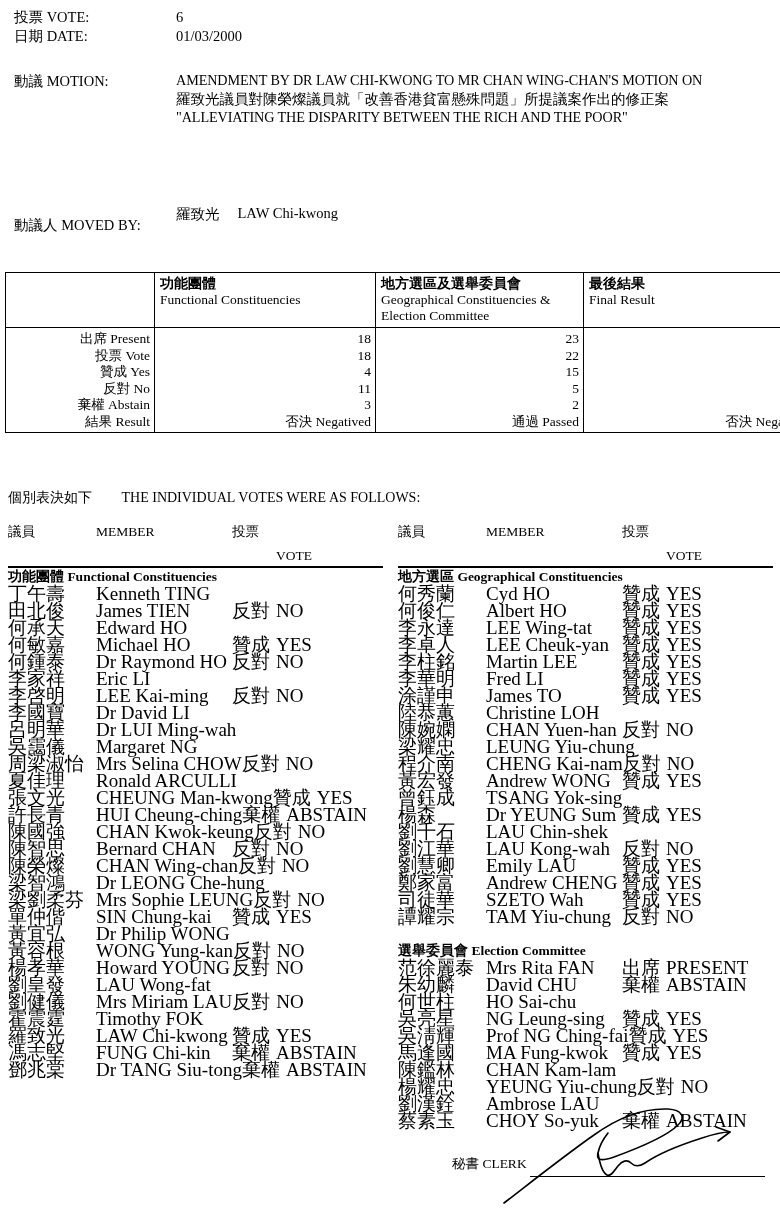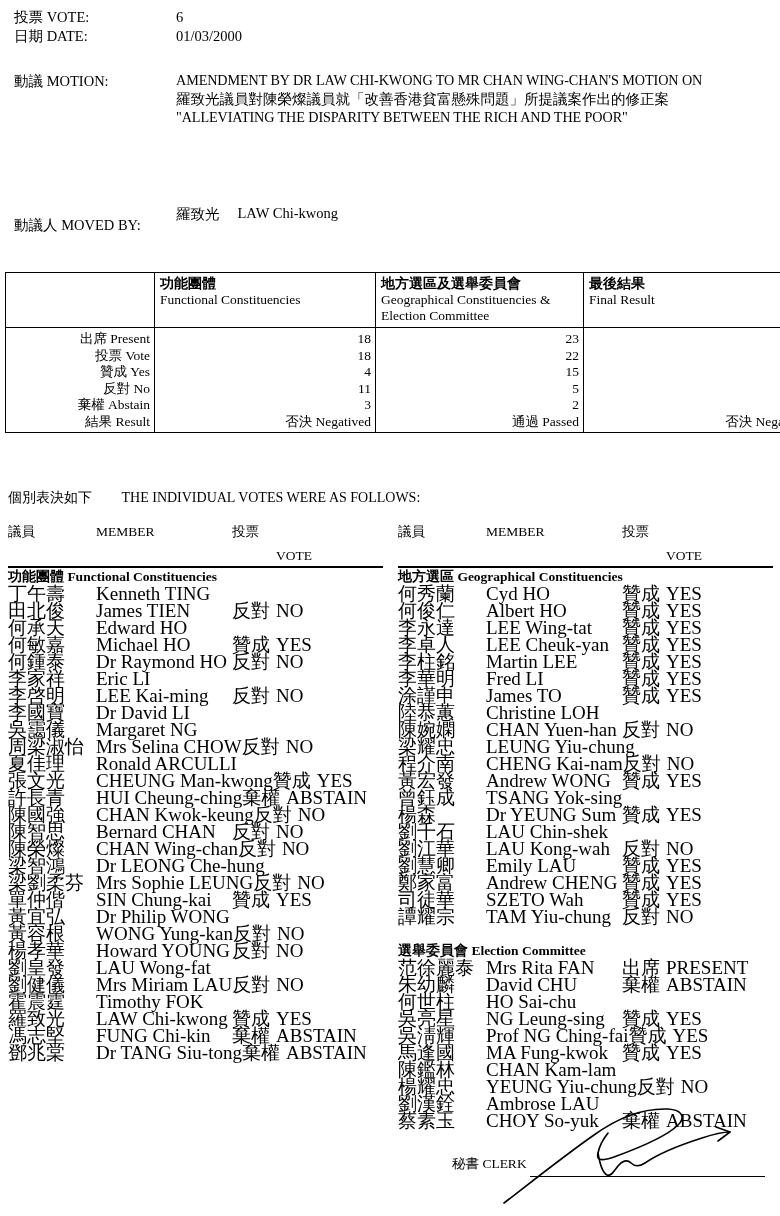--- a/index.html
+++ b/index.html
@@ -374,20 +374,26 @@
             <span class="v-zh">反對</span>
             <span class="v-en">NO</span>
           </div>
           <div class="vrow">
             <span class="m-zh">李國寶</span>
             <span class="m-en">Dr David LI</span>
             <span class="v-zh"></span>
             <span class="v-en"></span>
           </div>
           <div class="vrow">
+            <span class="m-zh">呂明華</span>
+            <span class="m-en">Dr LUI Ming-wah</span>
+            <span class="v-zh"></span>
+            <span class="v-en"></span>
+          </div>
+          <div class="vrow">
             <span class="m-zh">吳靄儀</span>
             <span class="m-en">Margaret NG</span>
             <span class="v-zh"></span>
             <span class="v-en"></span>
           </div>
           <div class="vrow">
             <span class="m-zh">周梁淑怡</span>
             <span class="m-en">Mrs Selina CHOW</span>
             <span class="v-zh">反對</span>
             <span class="v-en">NO</span>

